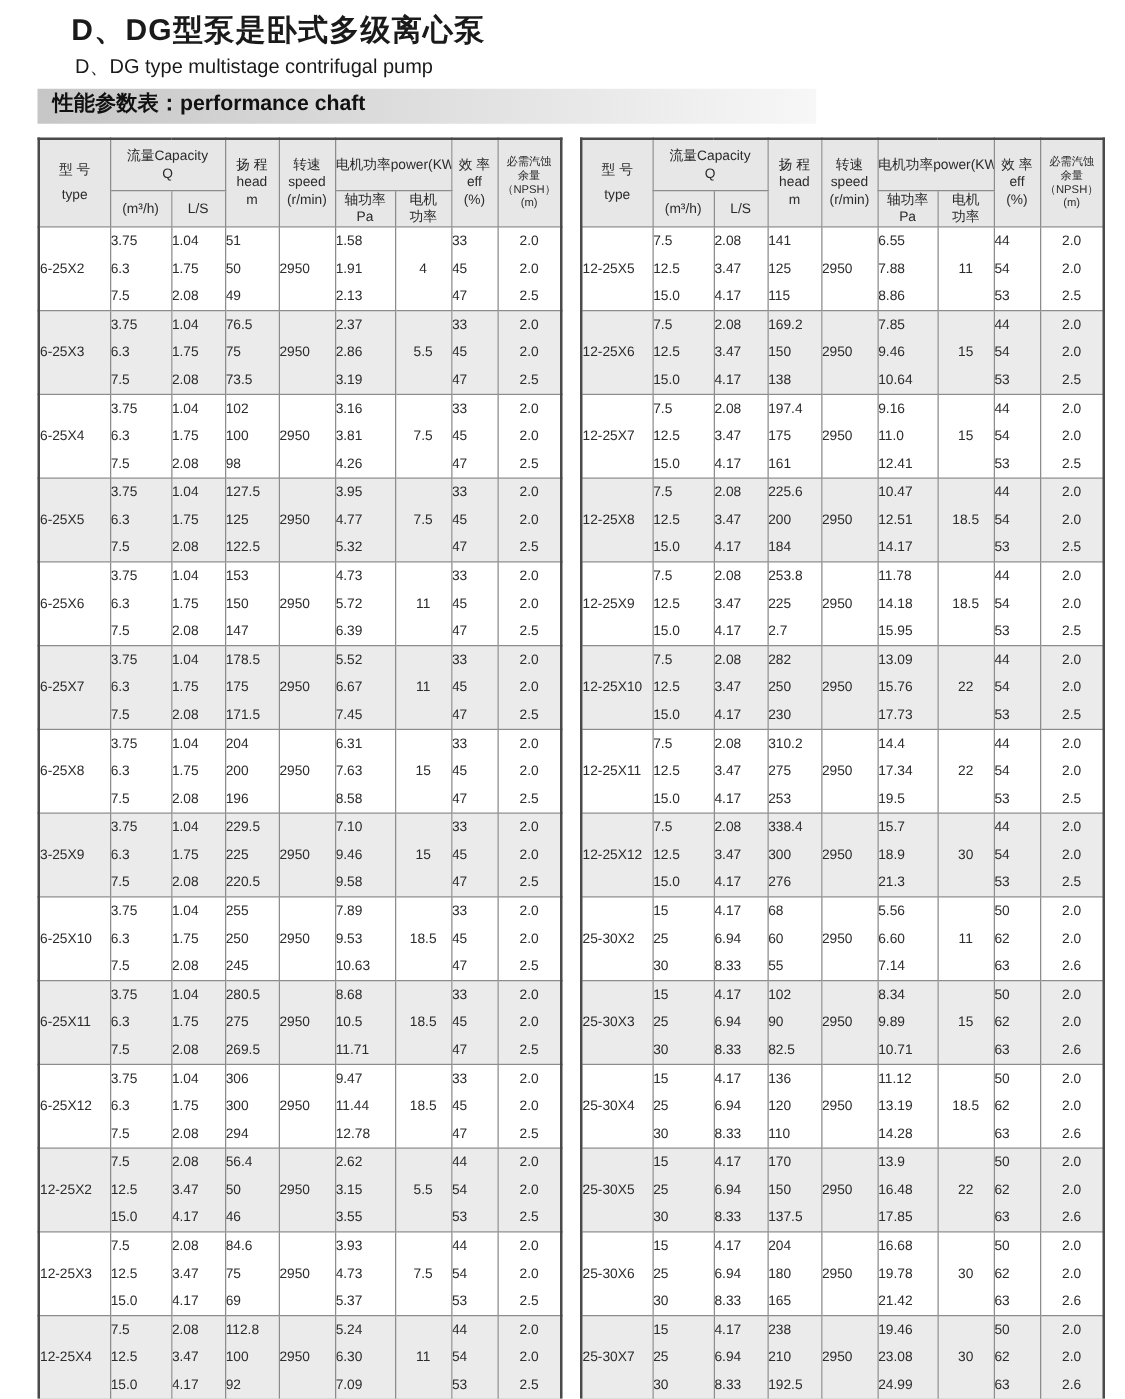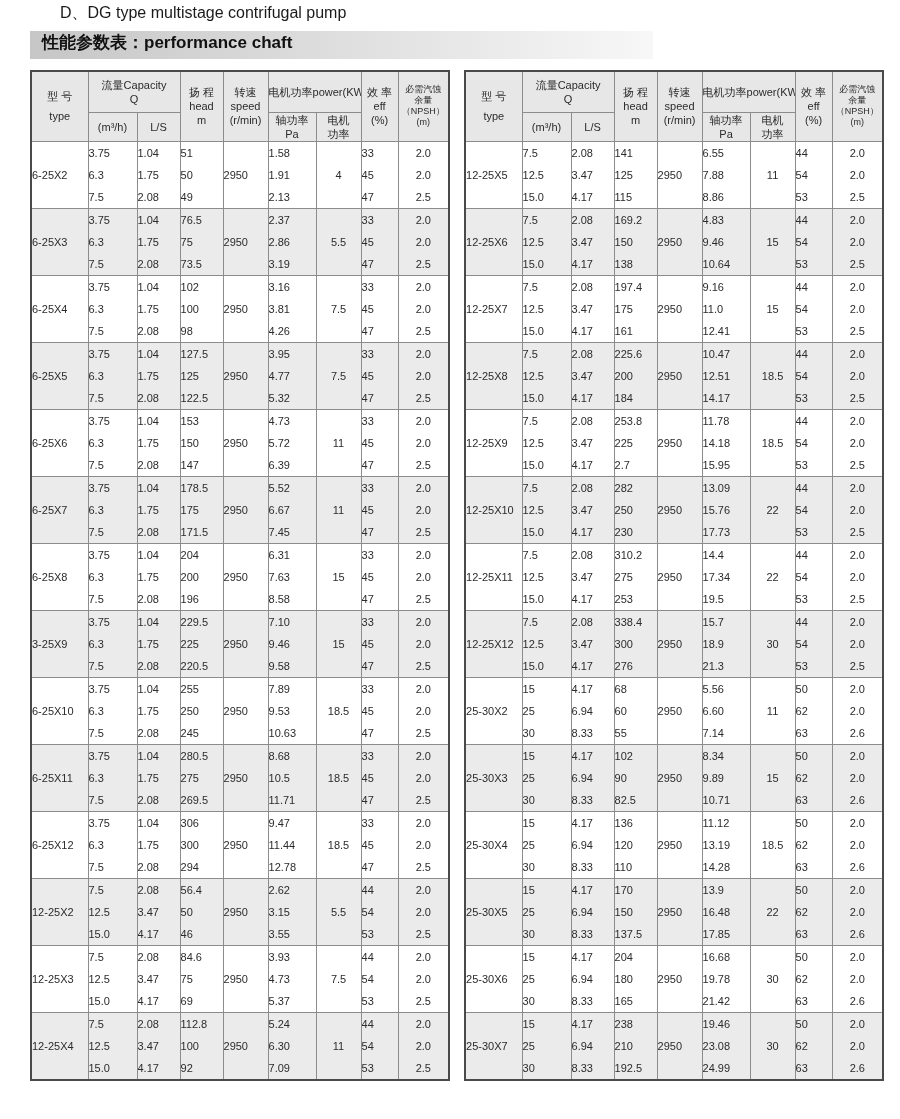--- a/index.html
+++ b/index.html
@@ -50,20 +50,21 @@
   .c-speed { text-align: left; }
   .c-pa    { padding-left: 19px; }
   .c-motor { text-align: center; }
   .c-eff   { padding-left: 12px; }
   .c-npsh  { padding-left: 17px; text-align: center; }
 </style>
 </head>
 <body>
 
 <div class="page">
+  <h1 class="title-zh">D、DG型泵是卧式多级离心泵</h1>
   <div class="title-en">D、DG type multistage contrifugal pump</div>
   <div class="section-bar">
     <span>性能参数表：performance chaft</span>
   </div>
 
   <div class="tables">
 
     <table class="perf">
       <colgroup>
         <col style="width:57px">
@@ -726,21 +727,21 @@
               <div class="ln">3.47</div>
               <div class="ln">4.17</div>
             </td>
             <td class="c-head">
               <div class="ln">169.2</div>
               <div class="ln">150</div>
               <div class="ln">138</div>
             </td>
             <td class="c-speed">2950</td>
             <td class="c-pa">
-              <div class="ln">4.83</div>
+              <div class="ln">7.85</div>
               <div class="ln">9.46</div>
               <div class="ln">10.64</div>
             </td>
             <td class="c-motor">15</td>
             <td class="c-eff">
               <div class="ln">44</div>
               <div class="ln">54</div>
               <div class="ln">53</div>
             </td>
             <td class="c-npsh">

